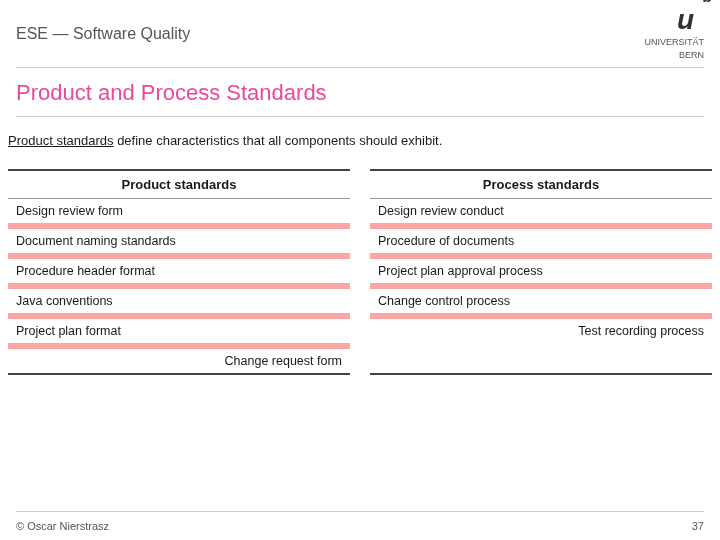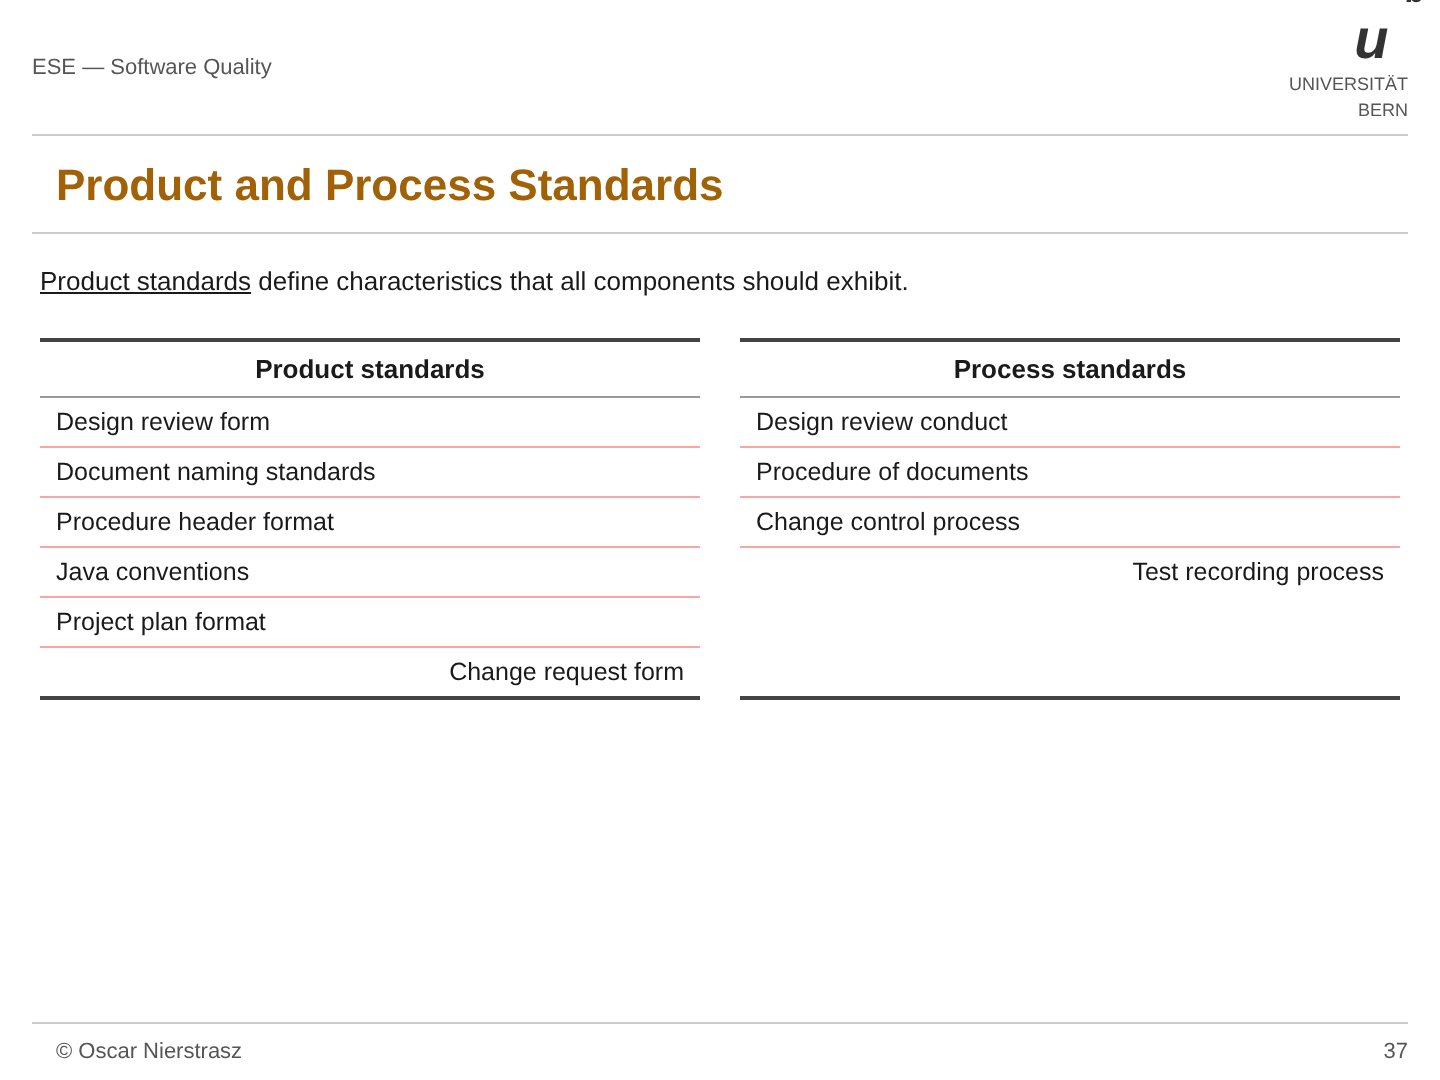--- a/index.html
+++ b/index.html
@@ -15,21 +15,21 @@
     
     .top-bar {
       width: 100%;
       padding: 6px 16px;
       display: flex;
       align-items: center;
       justify-content: space-between;
     }
 
     .top-bar-left {
-      font-size: 11px;
+      font-size: 16px;
       color: #555;
     }
 
     .uni-logo {
       display: flex;
       flex-direction: column;
       align-items: flex-end;
     }
 
     .uni-logo-u {
@@ -60,35 +60,35 @@
     
     .divider {
       border: none;
       border-top: 1px solid #ccc;
       margin: 0 16px;
     }
 
     
     .page-title {
       font-size: 22px;
-      font-weight: bold;
-      color: #a16207;
-      padding: 12px 16px 10px 28px;
+      font-weight: normal;
+      color: #ec4899;
+      padding: 12px 16px 10px 16px;
     }
 
     
     .title-divider {
       border: none;
       border-top: 1px solid #ccc;
       margin: 0 16px 14px 16px;
     }
 
     
     .content {
-      padding: 0 20px;
+      padding: 0 8px;
     }
 
     .description {
       font-size: 13px;
       color: #1a1a1a;
       line-height: 1.55;
       margin-bottom: 18px;
     }
 
     .description u {
@@ -114,40 +114,39 @@
       color: #1a1a1a;
       padding: 6px 8px;
       border-bottom: 1px solid #999;
       text-align: center;
     }
 
     .table-row-item {
       font-size: 12.5px;
       color: #1a1a1a;
       padding: 5px 8px;
-      border-bottom: 1px solid #fca5a5;
+      border-bottom: 6px solid #fca5a5;
     }
 
     .table-row-item:last-child {
       border-bottom: none;
       text-align: right;
     }
 
     
     .footer {
       position: absolute;
       bottom: 8px;
       left: 16px;
       right: 16px;
       display: flex;
       justify-content: space-between;
       align-items: center;
       font-size: 11px;
       color: #555;
-      margin-left: 12px;
     }
 
     .footer-divider {
       border: none;
       border-top: 1px solid #ccc;
       margin: 0 16px;
       position: absolute;
       bottom: 28px;
       left: 0;
       right: 0;
@@ -191,20 +190,21 @@
       <div class="table-row-item">Procedure header format</div>
       <div class="table-row-item">Java conventions</div>
       <div class="table-row-item">Project plan format</div>
       <div class="table-row-item">Change request form</div>
     </div>
 
     <div class="table-wrapper">
       <div class="table-header">Process standards</div>
       <div class="table-row-item">Design review conduct</div>
       <div class="table-row-item">Procedure of documents</div>
+      <div class="table-row-item">Project plan approval process</div>
       <div class="table-row-item">Change control process</div>
       <div class="table-row-item">Test recording process</div>
     </div>
 
   </div>
 </div>
 
 <hr class="footer-divider">
 <div class="footer">
   <span>© Oscar Nierstrasz</span>

